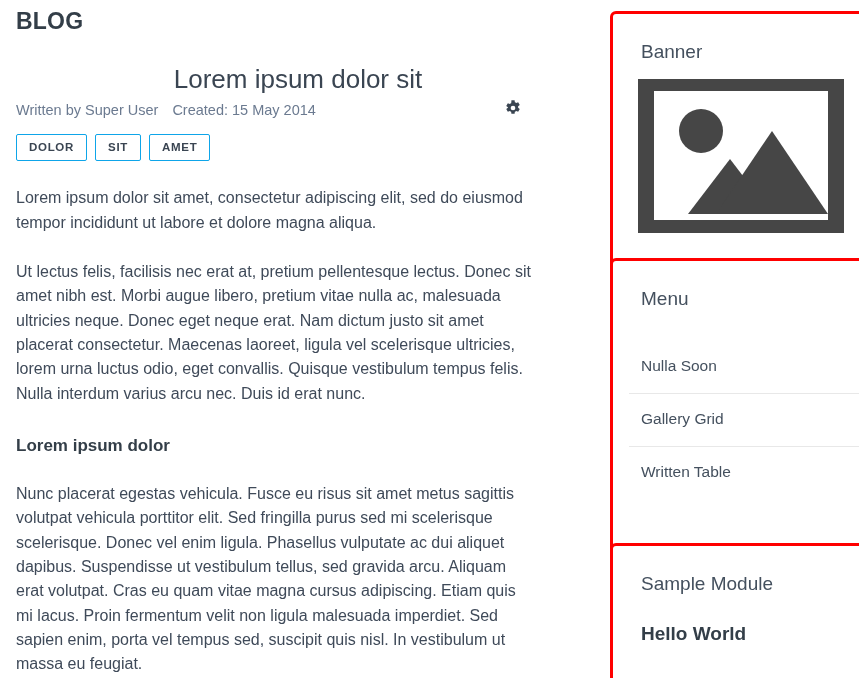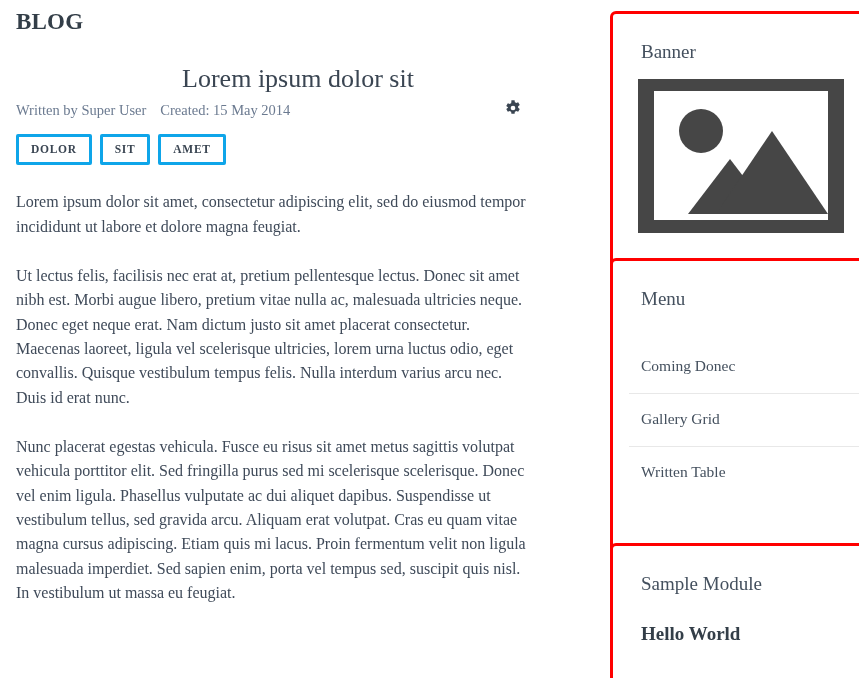--- a/index.html
+++ b/index.html
@@ -14,21 +14,20 @@
     color: #333e48;
     overflow: hidden;
     position: relative;
   }
 
   
   .page {
     position: relative;
     width: 791px;
     height: 678px;
-    font-family: Liberation Serif, serif;
   }
   .main-col {
     position: absolute;
     left: 0;
     top: 0;
     width: 596px;
     padding: 0 16px;
     box-sizing: border-box;
   }
   .side-col {
@@ -79,21 +78,21 @@
     cursor: pointer;
   }
   .gear-btn svg { display: block; }
 
   .tags {
     margin-top: 14px;
     display: flex;
     gap: 8px;
   }
   .tag {
-    border: 3px solid #0ea5e9;
+    border: 1px solid #0ea5e9;
     background: #ffffff;
     border-radius: 2px;
     padding: 7px 12px;
     font-size: 11.5px;
     font-weight: bold;
     letter-spacing: 0.7px;
     color: #3a4552;
     line-height: 1;
     cursor: pointer;
   }
@@ -225,23 +224,24 @@
           </svg>
         </span>
       </div>
 
       <div class="tags">
         <span class="tag">DOLOR</span>
         <span class="tag">SIT</span>
         <span class="tag">AMET</span>
       </div>
 
-      <p class="para">Lorem ipsum dolor sit amet, consectetur adipiscing elit, sed do eiusmod tempor incididunt ut labore et dolore magna feugiat.</p>
+      <p class="para">Lorem ipsum dolor sit amet, consectetur adipiscing elit, sed do eiusmod tempor incididunt ut labore et dolore magna aliqua.</p>
       <p class="para">Ut lectus felis, facilisis nec erat at, pretium pellentesque lectus. Donec sit amet nibh est. Morbi augue libero, pretium vitae nulla ac, malesuada ultricies neque. Donec eget neque erat. Nam dictum justo sit amet placerat consectetur. Maecenas laoreet, ligula vel scelerisque ultricies, lorem urna luctus odio, eget convallis. Quisque vestibulum tempus felis. Nulla interdum varius arcu nec. Duis id erat nunc.</p>
 
+      <h3 class="sub-heading">Lorem ipsum dolor</h3>
 
       <p class="para">Nunc placerat egestas vehicula. Fusce eu risus sit amet metus sagittis volutpat vehicula porttitor elit. Sed fringilla purus sed mi scelerisque scelerisque. Donec vel enim ligula. Phasellus vulputate ac dui aliquet dapibus. Suspendisse ut vestibulum tellus, sed gravida arcu. Aliquam erat volutpat. Cras eu quam vitae magna cursus adipiscing. Etiam quis mi lacus. Proin fermentum velit non ligula malesuada imperdiet. Sed sapien enim, porta vel tempus sed, suscipit quis nisl. In vestibulum ut massa eu feugiat.</p>
 
     </div>
   </div>
 
   <div class="side-col">
 
     <div class="module" id="module-banner">
       <h4 class="module-title">Banner</h4>
@@ -255,21 +255,21 @@
             </svg>
           </div>
         </div>
       </div>
     </div>
 
     <div class="module" id="module-menu">
       <h4 class="module-title">Menu</h4>
       <ul class="menu-list">
         <li class="menu-item">
-          <span>Coming Donec</span>
+          <span>Nulla Soon</span>
         </li>
         <li class="menu-item">
           <span>Gallery Grid</span>
         </li>
         <li class="menu-item">
           <span>Written Table</span>
         </li>
       </ul>
     </div>
 

